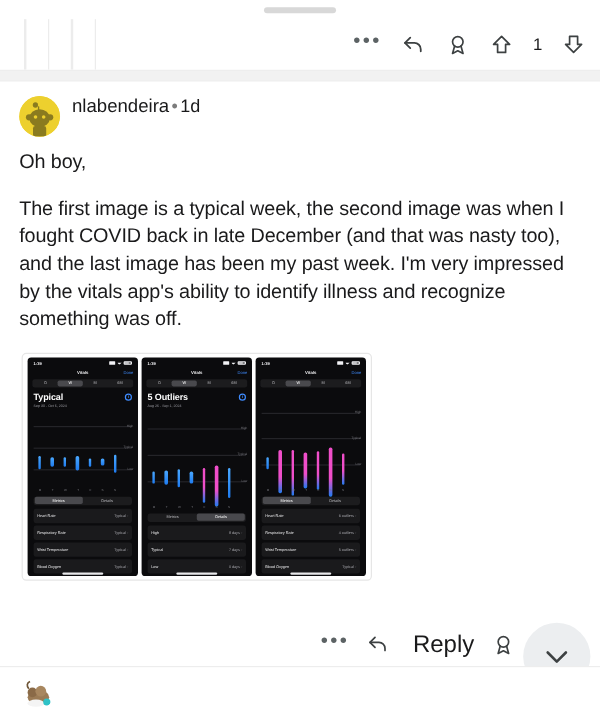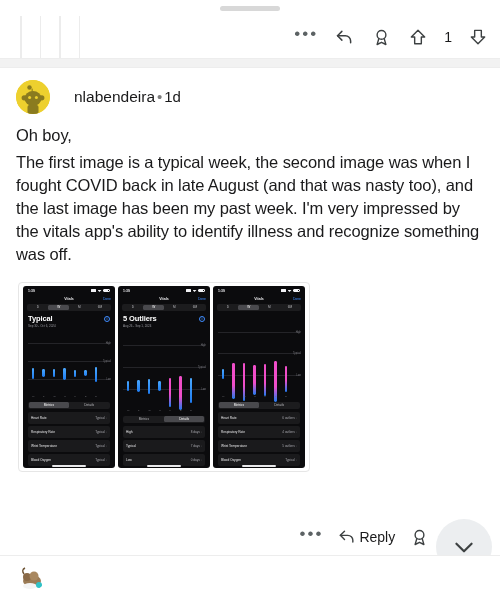--- a/index.html
+++ b/index.html
@@ -67,41 +67,41 @@
     border-top: 1px solid #ededed;
     border-bottom: 1px solid #ededed;
   }
 
   
   .comment {
     padding: 0 16px;
     background: #ffffff;
   }
   .author-row {
-    display: flex; align-items: center; gap: 24px;
+    display: flex; align-items: flex-start; gap: 10px;
     padding: 12px 0 10px 0;
   }
   .avatar {
     width: 34px; height: 34px; border-radius: 50%;
     background: #edd02e;
     position: relative; overflow: hidden; flex: none;
   }
   .avatar svg { display: block; }
   .author-name {
     font-size: 15.5px; color: #1a1a1b; font-weight: 500;
   }
   .meta-sep { color: #7c7c7c; font-size: 15px; margin: 0 2px; }
   .timestamp { font-size: 15px; color: #1a1a1b; }
 
   .para {
     font-size: 16.5px; line-height: 23px;
     color: #1a1a1b; margin-bottom: 16px;
     letter-spacing: -0.1px;
   }
-  .para:first-of-type { margin-bottom: 4px; }
+  .para:first-of-type { margin-bottom: 16px; }
 
   
   .gallery {
     margin: 4px 0 0 2px;
     width: 292px; height: 190px;
     background: #ffffff;
     border: 1px solid #e6e6e6;
     border-radius: 4px;
     display: flex;
     align-items: center;
@@ -209,22 +209,22 @@
 
   
   .bottom-bar {
     position: absolute; left: 0; right: 0; bottom: 36px;
     height: 36px;
     display: flex; align-items: center; justify-content: flex-end;
     padding-right: 14px; gap: 14px;
     background: #ffffff;
   }
   .reply-btn {
-    display: flex; align-items: center; gap: 2px;
-    font-size: 14px; color: #1a1a1b; font-weight: 500;
+    display: flex; align-items: center; gap: 19px;
+    font-size: 20px; color: #1a1a1b; font-weight: 500;
   }
   .fab {
     position: absolute; right: 8px; bottom: 16px;
     width: 56px; height: 56px; border-radius: 50%;
     background: #eceef0;
     display: flex; align-items: center; justify-content: center;
   }
 
   
   .next-comment {
@@ -304,21 +304,21 @@
         </svg>
       </div>
       <div style="display:flex;align-items:baseline;">
         <span class="author-name">nlabendeira</span>
         <span class="meta-sep">•</span>
         <span class="timestamp">1d</span>
       </div>
     </div>
 
     <p class="para">Oh boy,</p>
-    <p class="para">The first image is a typical week, the second image was when I fought COVID back in late August (and that was nasty too), and the last image has been my past week. I'm very impressed by the vitals app's ability to identify illness and recognize something was off.</p>
+    <p class="para">The first image is a typical week, the second image was when I fought COVID back in late December (and that was nasty too), and the last image has been my past week. I'm very impressed by the vitals app's ability to identify illness and recognize something was off.</p>
 
     <div class="gallery" id="gallery">
         <div class="phone">
           <div class="ph-status">
             <span>1:39</span>
             <span class="right">
               <i class="sb-bar"></i>
               <i class="sb-wifi"></i>
               <i class="sb-batt"></i>
             </span>

